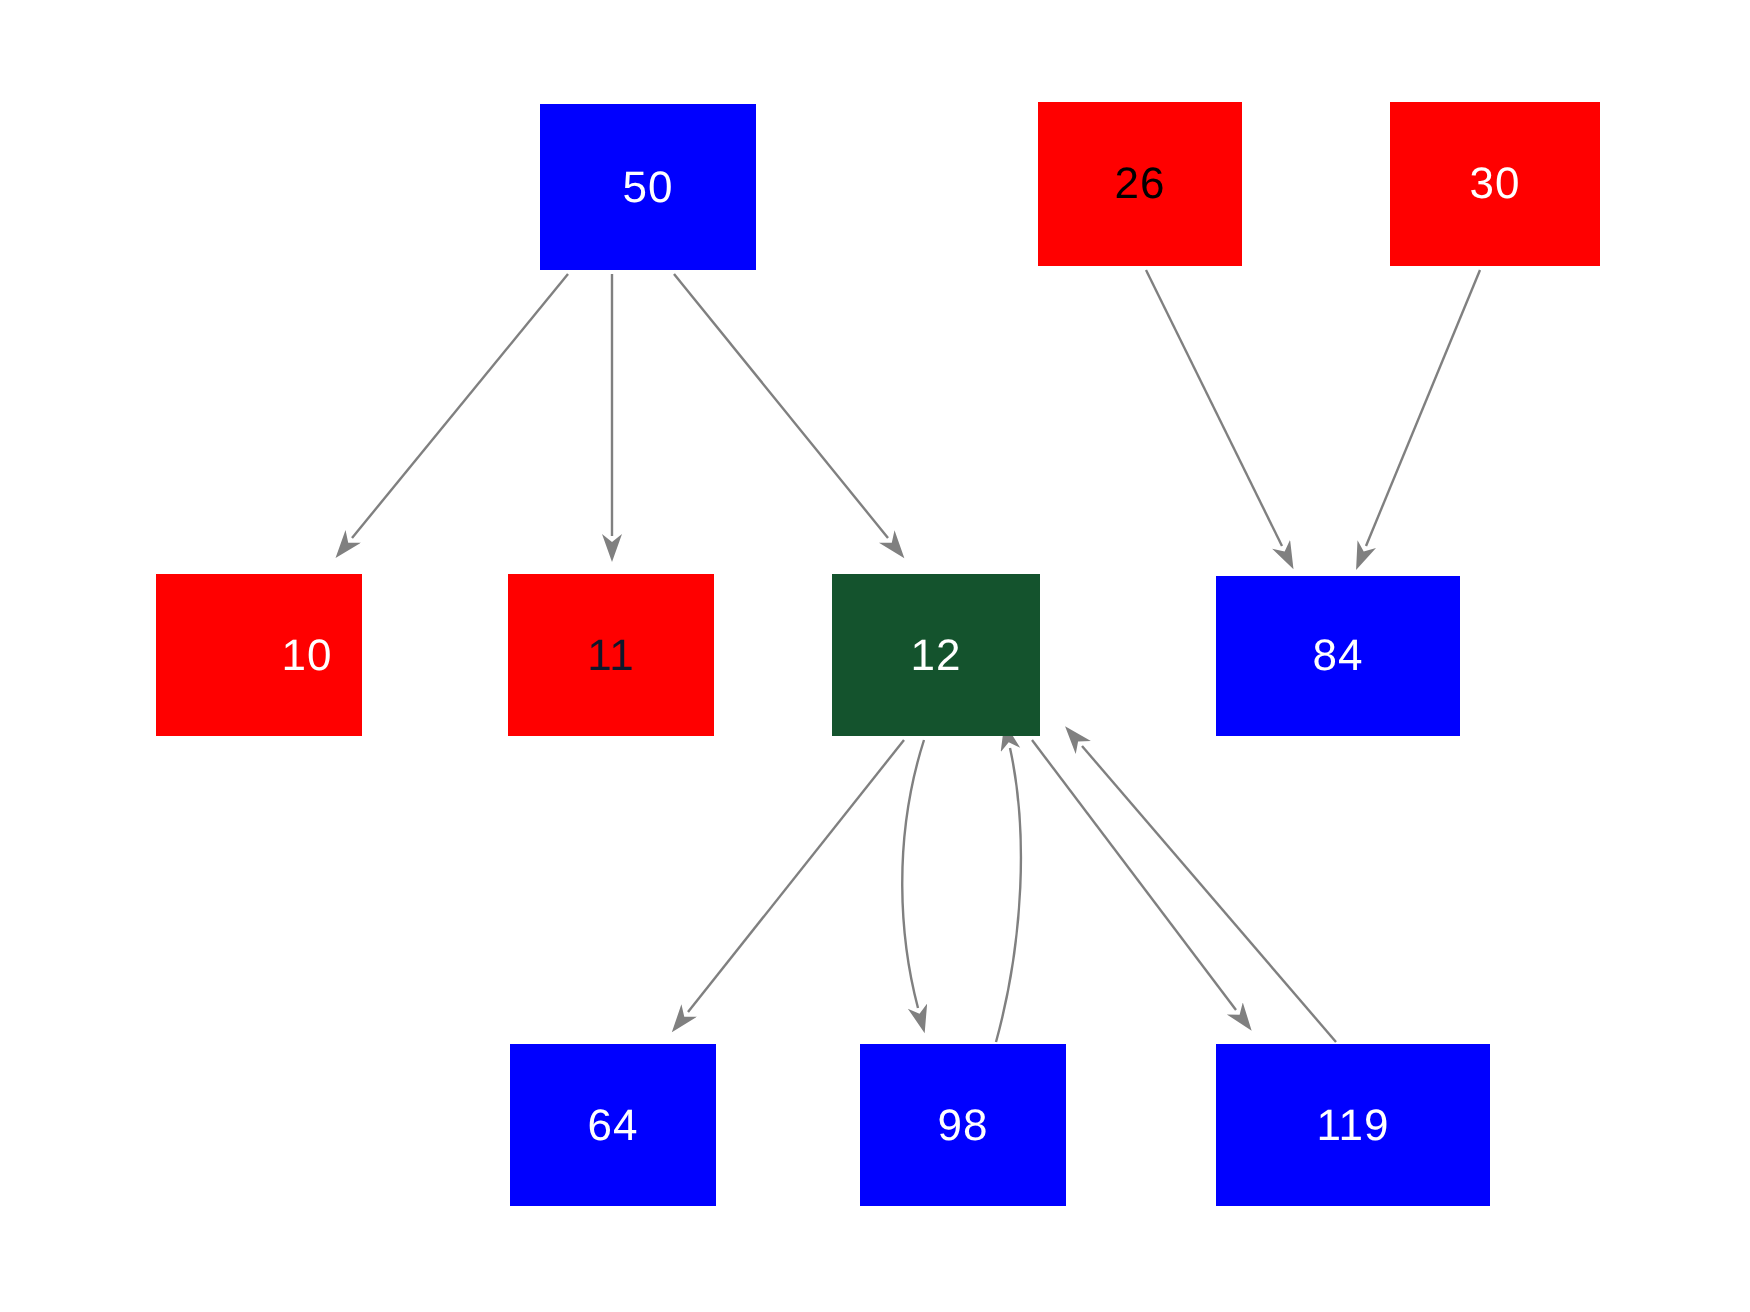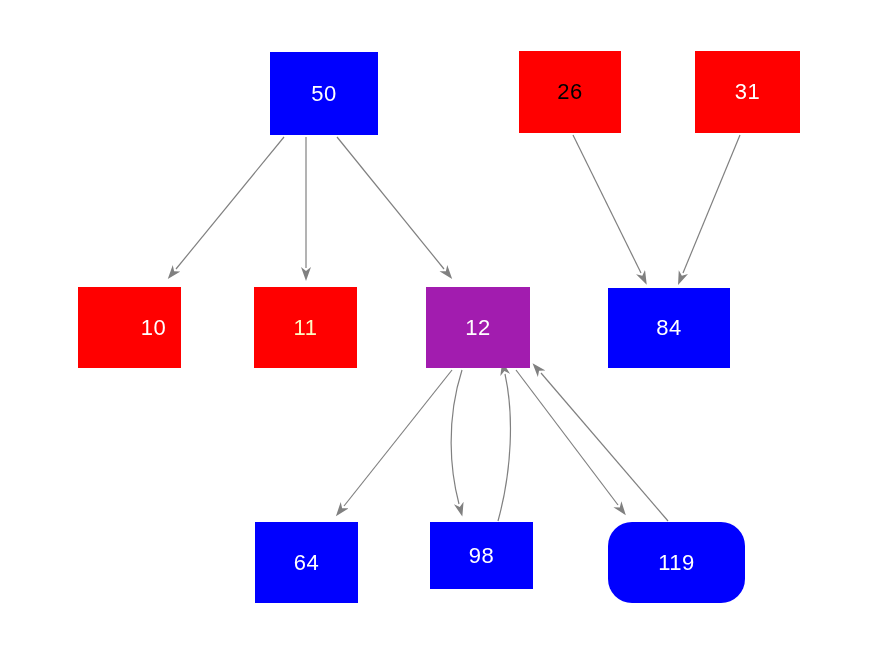--- a/index.html
+++ b/index.html
@@ -69,38 +69,38 @@
   </svg>
 
   <div id="node-group">
       <div class="node" style="left: 253px; top: 52px; width: 108px; height: 83px; background: rgb(0, 0, 255); margin-left: 17px;">
         <span class="node-label" style="color: rgb(255, 255, 255);">50</span>
       </div>
       <div class="node" style="left: 519px; top: 51px; width: 102px; height: 82px; background: rgb(255, 0, 0);">
         <span class="node-label" style="color: #000000;">26</span>
       </div>
       <div class="node" style="left: 695px; top: 51px; width: 105px; height: 82px; background: rgb(255, 0, 0);">
-        <span class="node-label" style="color: rgb(255, 255, 255);">31</span>
+        <span class="node-label" style="color: rgb(255, 255, 255);">30</span>
       </div>
       <div class="node" style="left: 78px; top: 287px; width: 103px; height: 81px; background: rgb(255, 0, 0);">
         <span class="node-label" style="color: rgb(255, 255, 255); margin-left: 48px;">10</span>
       </div>
       <div class="node" style="left: 254px; top: 287px; width: 103px; height: 81px; background: rgb(255, 0, 0);">
-        <span class="node-label" style="color: #fef9c3;">11</span>
+        <span class="node-label" style="color: #0f172a;">11</span>
       </div>
-      <div class="node" style="left: 426px; top: 287px; width: 104px; height: 81px; background: #a21caf;">
+      <div class="node" style="left: 416px; top: 287px; width: 104px; height: 81px; background: #14532d;">
         <span class="node-label" style="color: rgb(255, 255, 255);">12</span>
       </div>
       <div class="node" style="left: 608px; top: 288px; width: 122px; height: 80px; background: rgb(0, 0, 255);">
         <span class="node-label" style="color: rgb(255, 255, 255);">84</span>
       </div>
       <div class="node" style="left: 255px; top: 522px; width: 103px; height: 81px; background: rgb(0, 0, 255);">
         <span class="node-label" style="color: rgb(255, 255, 255);">64</span>
       </div>
-      <div class="node" style="left: 430px; top: 522px; width: 103px; height: 67px; background: rgb(0, 0, 255);">
+      <div class="node" style="left: 430px; top: 522px; width: 103px; height: 81px; background: rgb(0, 0, 255);">
         <span class="node-label" style="color: rgb(255, 255, 255);">98</span>
       </div>
-      <div class="node" style="left: 608px; top: 522px; width: 137px; height: 81px; background: rgb(0, 0, 255); border-radius: 24px;">
+      <div class="node" style="left: 608px; top: 522px; width: 137px; height: 81px; background: rgb(0, 0, 255);">
         <span class="node-label" style="color: rgb(255, 255, 255);">119</span>
       </div>
     </div>
 
 </div>
 
 </body></html>

